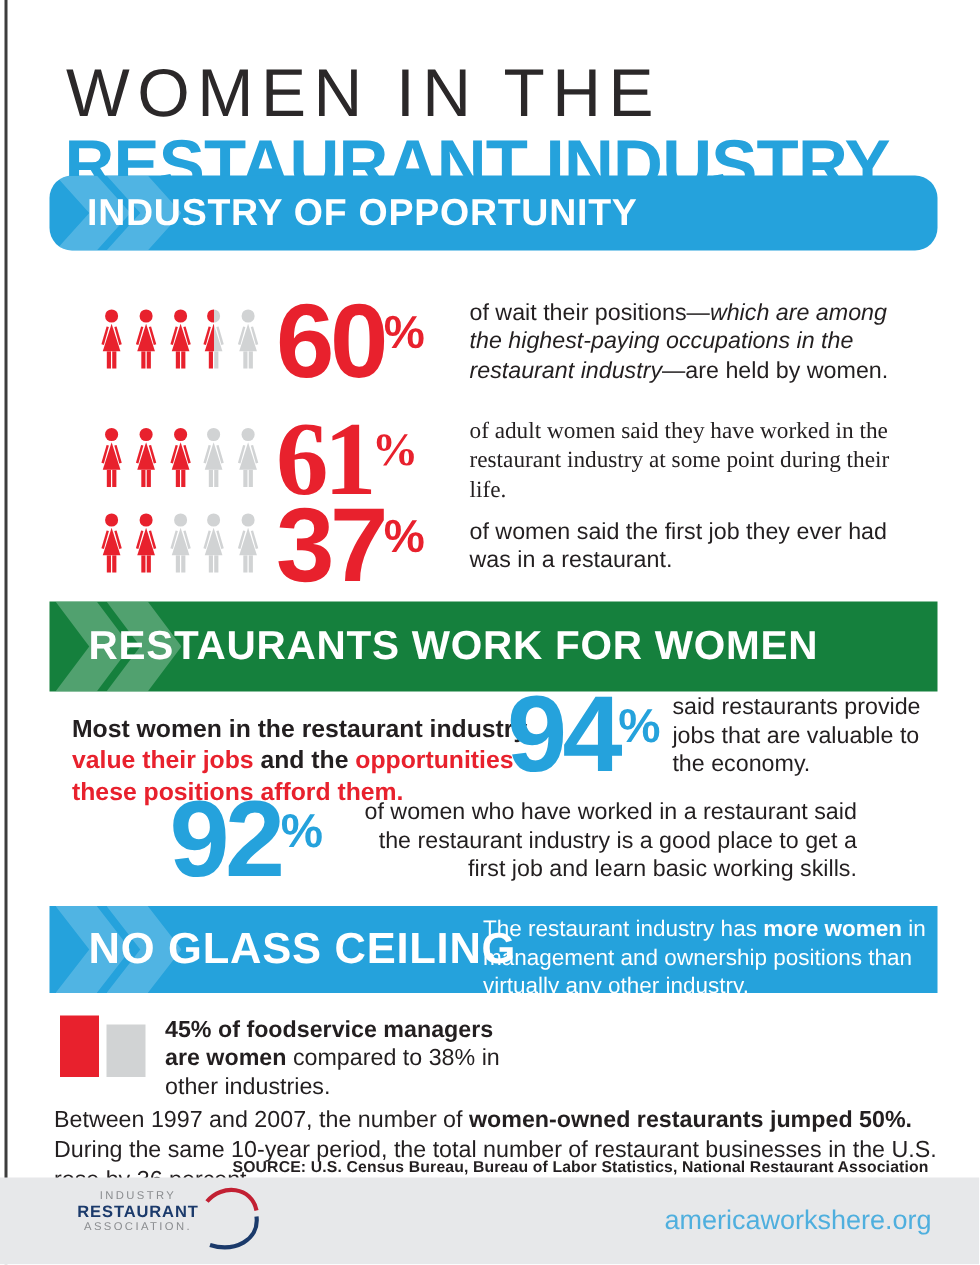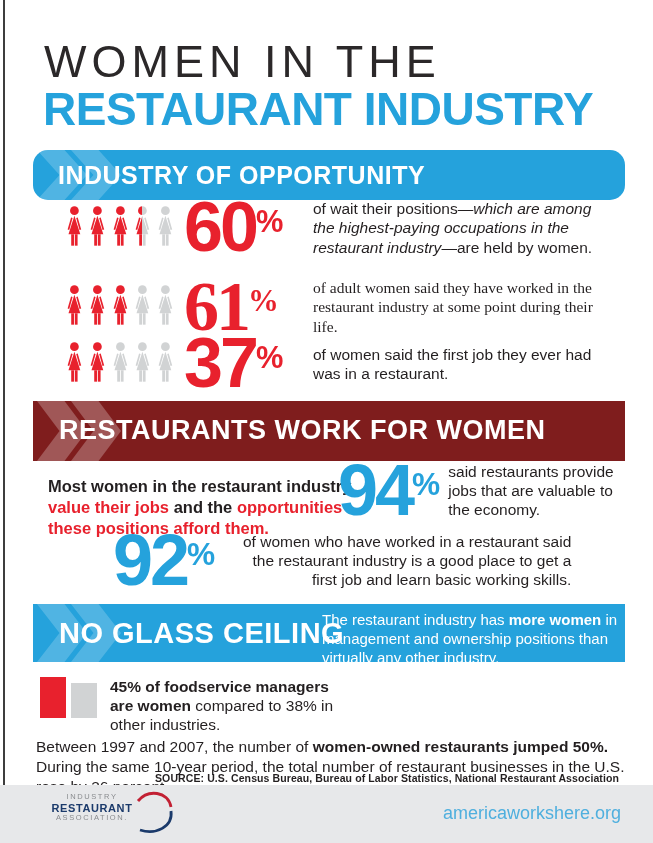--- a/index.html
+++ b/index.html
@@ -12,29 +12,29 @@
 
   
   .title1 { position:absolute; left:44px; top:36px; font-size:45px; font-weight:300;
             letter-spacing:5px; color:#2b2829; white-space:nowrap; }
   .title2 { position:absolute; left:43px; top:82px; font-size:46px; font-weight:800;
             letter-spacing:-0.5px; color:#25A2DC; white-space:nowrap; }
 
   
   .banner { position:absolute; left:33px; width:592px; overflow:hidden; }
   .banner-blue  { background:#25A2DC; }
-  .banner-red   { background:#7f1d1d; }
+  .banner-red   { background:#15803d; }
   .chev { position:absolute; top:0; bottom:0; width:50px;
           clip-path:polygon(0 0,55% 0,100% 50%,55% 100%,0 100%,45% 50%); }
   .chev.c1 { left:4px; }  .chev.c2 { left:38px; }
   .banner-blue .chev { background:rgba(255,255,255,0.20); }
   .banner-red  .chev { background:rgba(255,255,255,0.26); }
   .banner-label { position:relative; color:#fff; font-weight:800; }
 
-  #banner-opportunity { top:150px; height:50px;border-radius:15px; }
+  #banner-opportunity { top:117px; height:50px;border-radius:15px; }
   #banner-opportunity .banner-label { font-size:25px; padding:11px 0 0 25px; letter-spacing:0.5px; }
   #banner-work { top:401px; height:60px; }
   #banner-work .banner-label { font-size:27px; padding:14px 0 0 26px; letter-spacing:0.5px; }
   #banner-glass { top:604px; height:58px; }
   #banner-glass .banner-label { font-size:29px; padding:13px 0 0 26px; letter-spacing:0.5px; display:inline-block; }
   .banner-sub { position:absolute; left:289px; top:6px; width:296px; color:#fff;
                 font-size:15px; line-height:1.28; }
 
   
   .stat-row { position:absolute; left:64px; height:58px; display:flex; align-items:center; }

